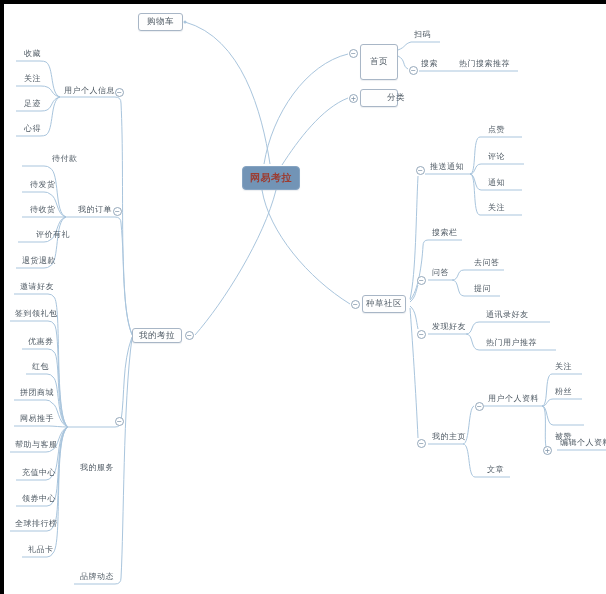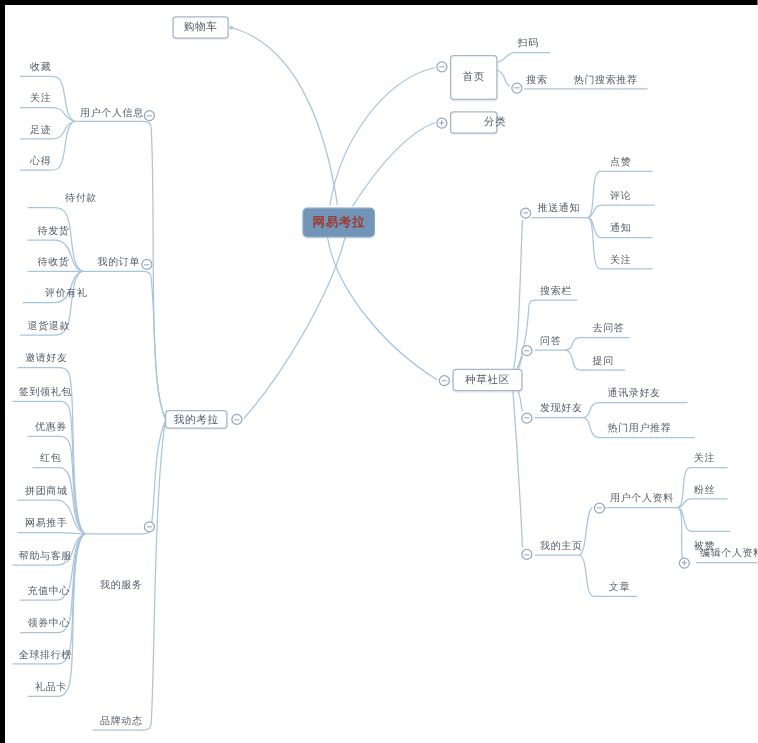--- a/index.html
+++ b/index.html
@@ -109,21 +109,21 @@
     <path class="ln" d="M538,402 C545,402 540,370 548,370 L578,370"></path>
     <path class="ln" d="M538,402 C544,402 542,395 549,395 L578,395"></path>
     <path class="ln" d="M538,402 C544,402 542,421 549,421 L580,421"></path>
     <path class="ln" d="M538,402 C545,402 538,446 544,446"></path>
     <path class="ln" d="M553,446 L603,446"></path>
   </svg>
 
   <div class="box" style="left:134px;top:9px;width:45px;height:18px;">购物车</div>
   <div class="box" style="left:356px;top:40px;width:38px;height:36px;">首页</div>
   <div class="box" style="left:356px;top:85px;width:38px;height:18px;padding-left:34px;">分类</div>
-  <div class="box" style="left:358px;top:291px;width:56px;height:18px;">种草社区</div>
+  <div class="box" style="left:358px;top:291px;width:44px;height:18px;">种草社区</div>
   <div class="box" style="left:128px;top:324px;width:50px;height:15px;">我的考拉</div>
   <div class="box central" style="left:238px;top:162px;width:58px;height:24px;">网易考拉</div>
 
   <div class="t" style="left:410px;top:25px;">扫码</div>
   <div class="t" style="left:417px;top:54px;">搜索</div>
   <div class="t" style="left:455px;top:54px;">热门搜索推荐</div>
 
   <div class="t" style="left:426px;top:157px;">推送通知</div>
   <div class="t" style="left:484px;top:120px;">点赞</div>
   <div class="t" style="left:484px;top:147px;">评论</div>

